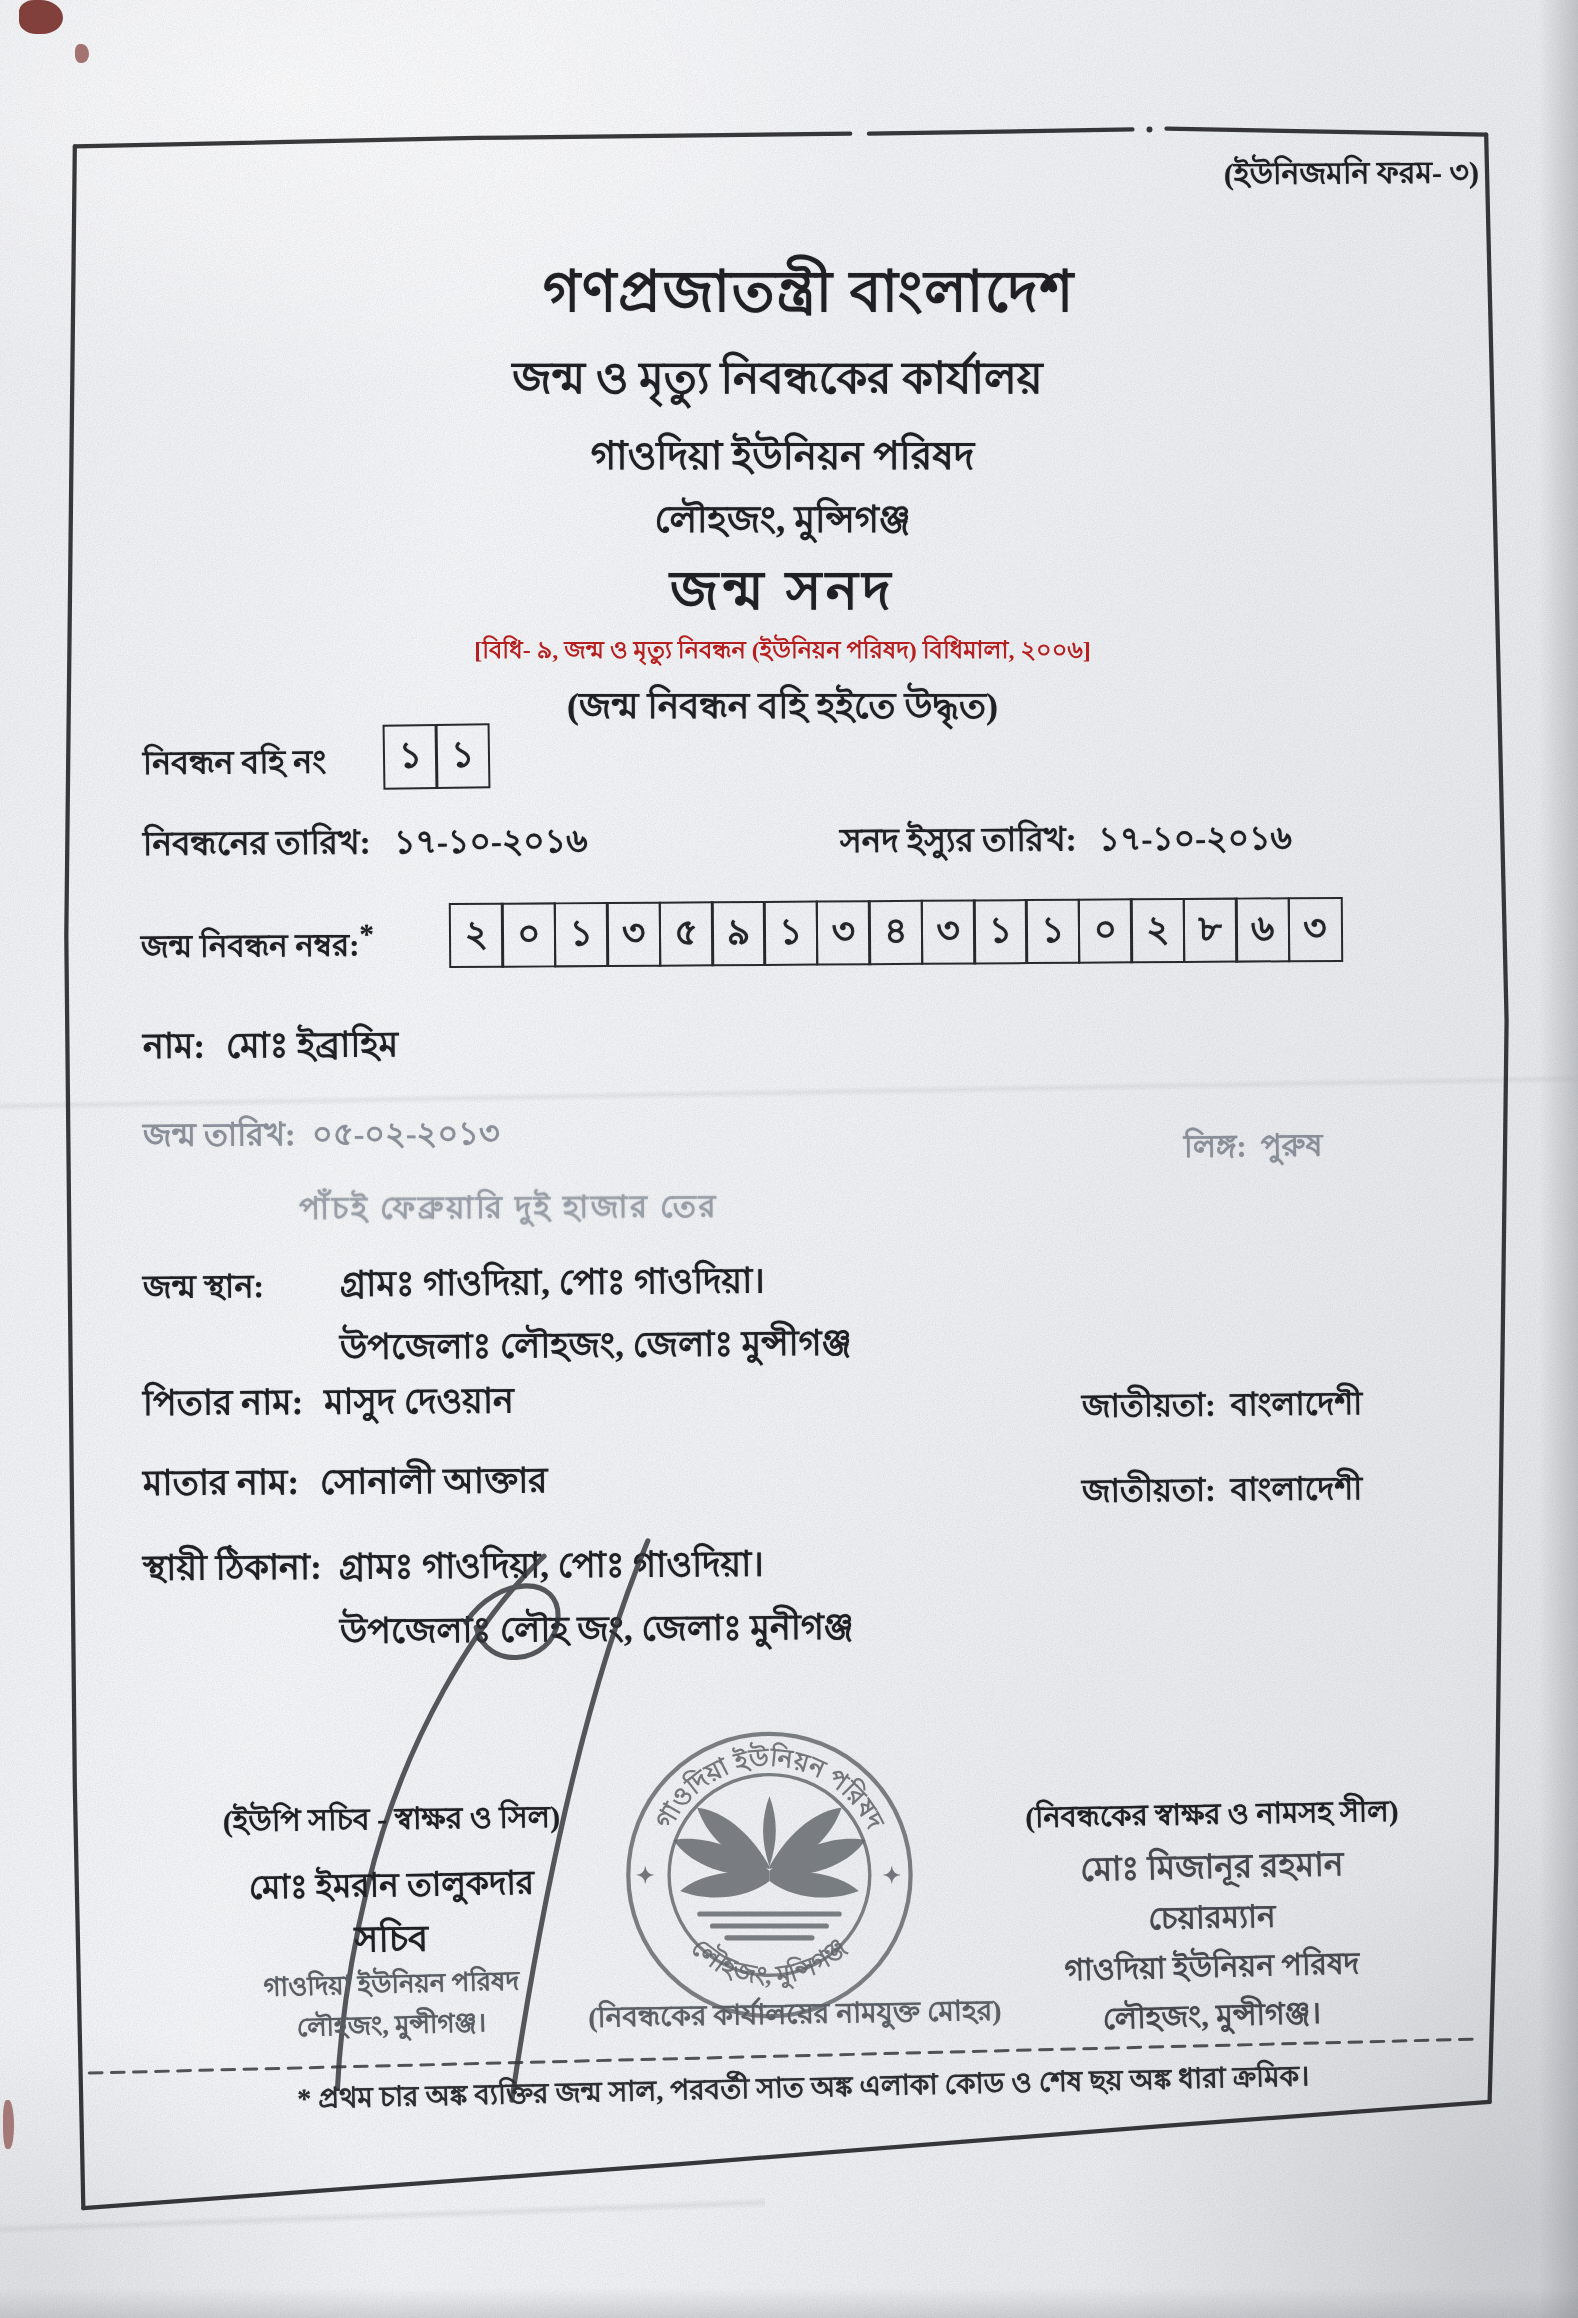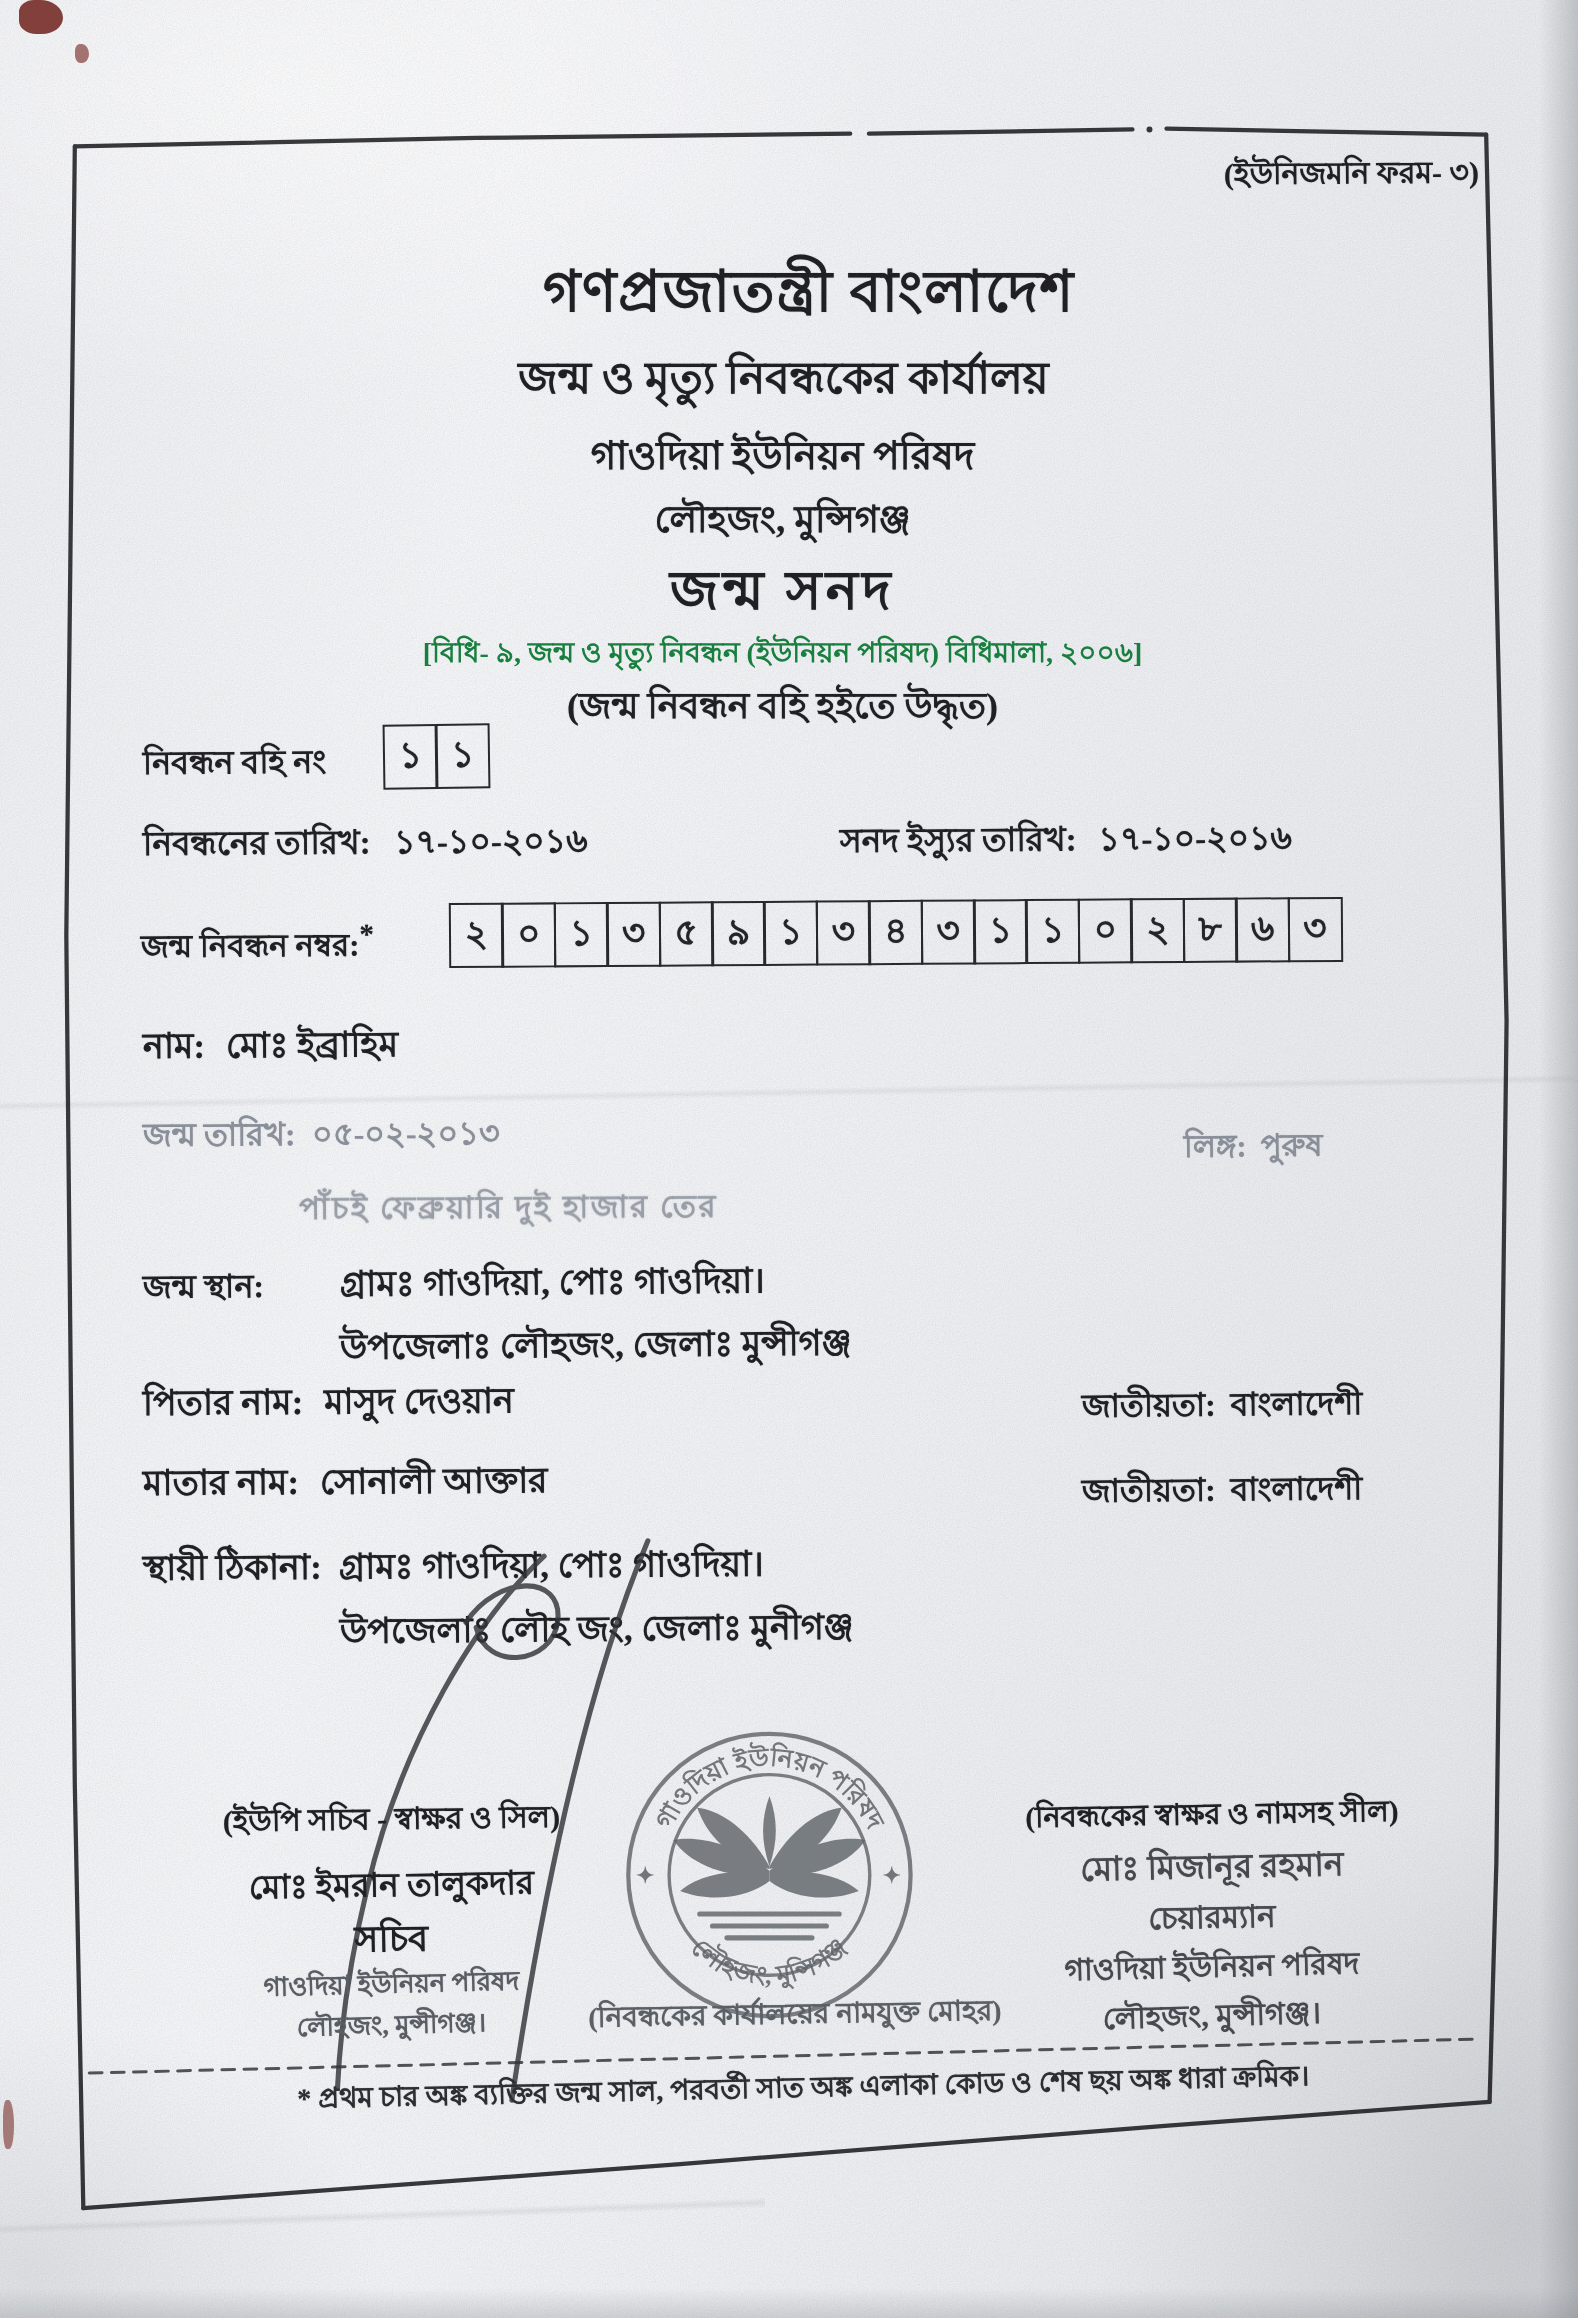--- a/index.html
+++ b/index.html
@@ -60,25 +60,25 @@
     <polyline points="1748,158 1772,1200 1760,2190 1752,2472"></polyline>
     <polyline points="88,172 78,1100 88,2100 98,2597"></polyline>
     <polyline points="98,2597 800,2545 1370,2500 1752,2472"></polyline>
     <line x1="105" y1="2438" x2="1740" y2="2398" stroke-dasharray="15 11" stroke-width="3.5" opacity="0.85"></line>
   </g>
 </svg>
 
 <div class="txt b ink" style="left:1105px;top:151px;width:374px;text-align:right;font-size:30px;transform:rotate(-0.4deg);">(ইউনিজমনি ফরম- ৩)</div>
 
 <div class="txt b c ink" style="left:77px;top:248px;width:1464px;font-size:57px;letter-spacing:1.7px;">গণপ্রজাতন্ত্রী বাংলাদেশ</div>
-<div class="txt b c ink" style="left:78px;top:345px;width:1411px;font-size:44px;">জন্ম ও মৃত্যু নিবন্ধকের কার্যালয়</div>
+<div class="txt b c ink" style="left:72px;top:345px;width:1411px;font-size:44px;">জন্ম ও মৃত্যু নিবন্ধকের কার্যালয়</div>
 <div class="txt b c ink" style="left:77px;top:425px;width:1411px;font-size:39px;">গাওদিয়া ইউনিয়ন পরিষদ</div>
 <div class="txt b c ink" style="left:77px;top:490px;width:1411px;font-size:37px;">লৌহজং, মুন্সিগঞ্জ</div>
 <div class="txt b c ink" style="left:77px;top:549px;width:1411px;font-size:54px;letter-spacing:4.3px;">জন্ম সনদ</div>
-<div class="txt b c" style="left:77px;top:631px;width:1411px;font-size:28px;color:#15803d;">[বিধি- ৯, জন্ম ও মৃত্যু নিবন্ধন (ইউনিয়ন পরিষদ) বিধিমালা, ২০০৬]</div>
+<div class="txt b c" style="left:77px;top:631px;width:1411px;font-size:24px;color:#b91c1c;">[বিধি- ৯, জন্ম ও মৃত্যু নিবন্ধন (ইউনিয়ন পরিষদ) বিধিমালা, ২০০৬]</div>
 <div class="txt b c ink" style="left:77px;top:678px;width:1411px;font-size:36px;">(জন্ম নিবন্ধন বহি হইতে উদ্ধৃত)</div>
 
 <div class="txt b ink" style="left:143px;top:738px;font-size:32px;transform:rotate(-0.5deg);">নিবন্ধন বহি নং</div>
 <div class="boxrow" style="left:383px;top:724px;transform:rotate(-0.8deg);">
     <span class="cellbox first">১</span>
     <span class="cellbox">১</span>
   </div>
 
 <div class="txt b ink" style="left:143px;top:818px;font-size:33px;transform:rotate(-0.4deg);">
   <span>নিবন্ধনের তারিখ:</span>

